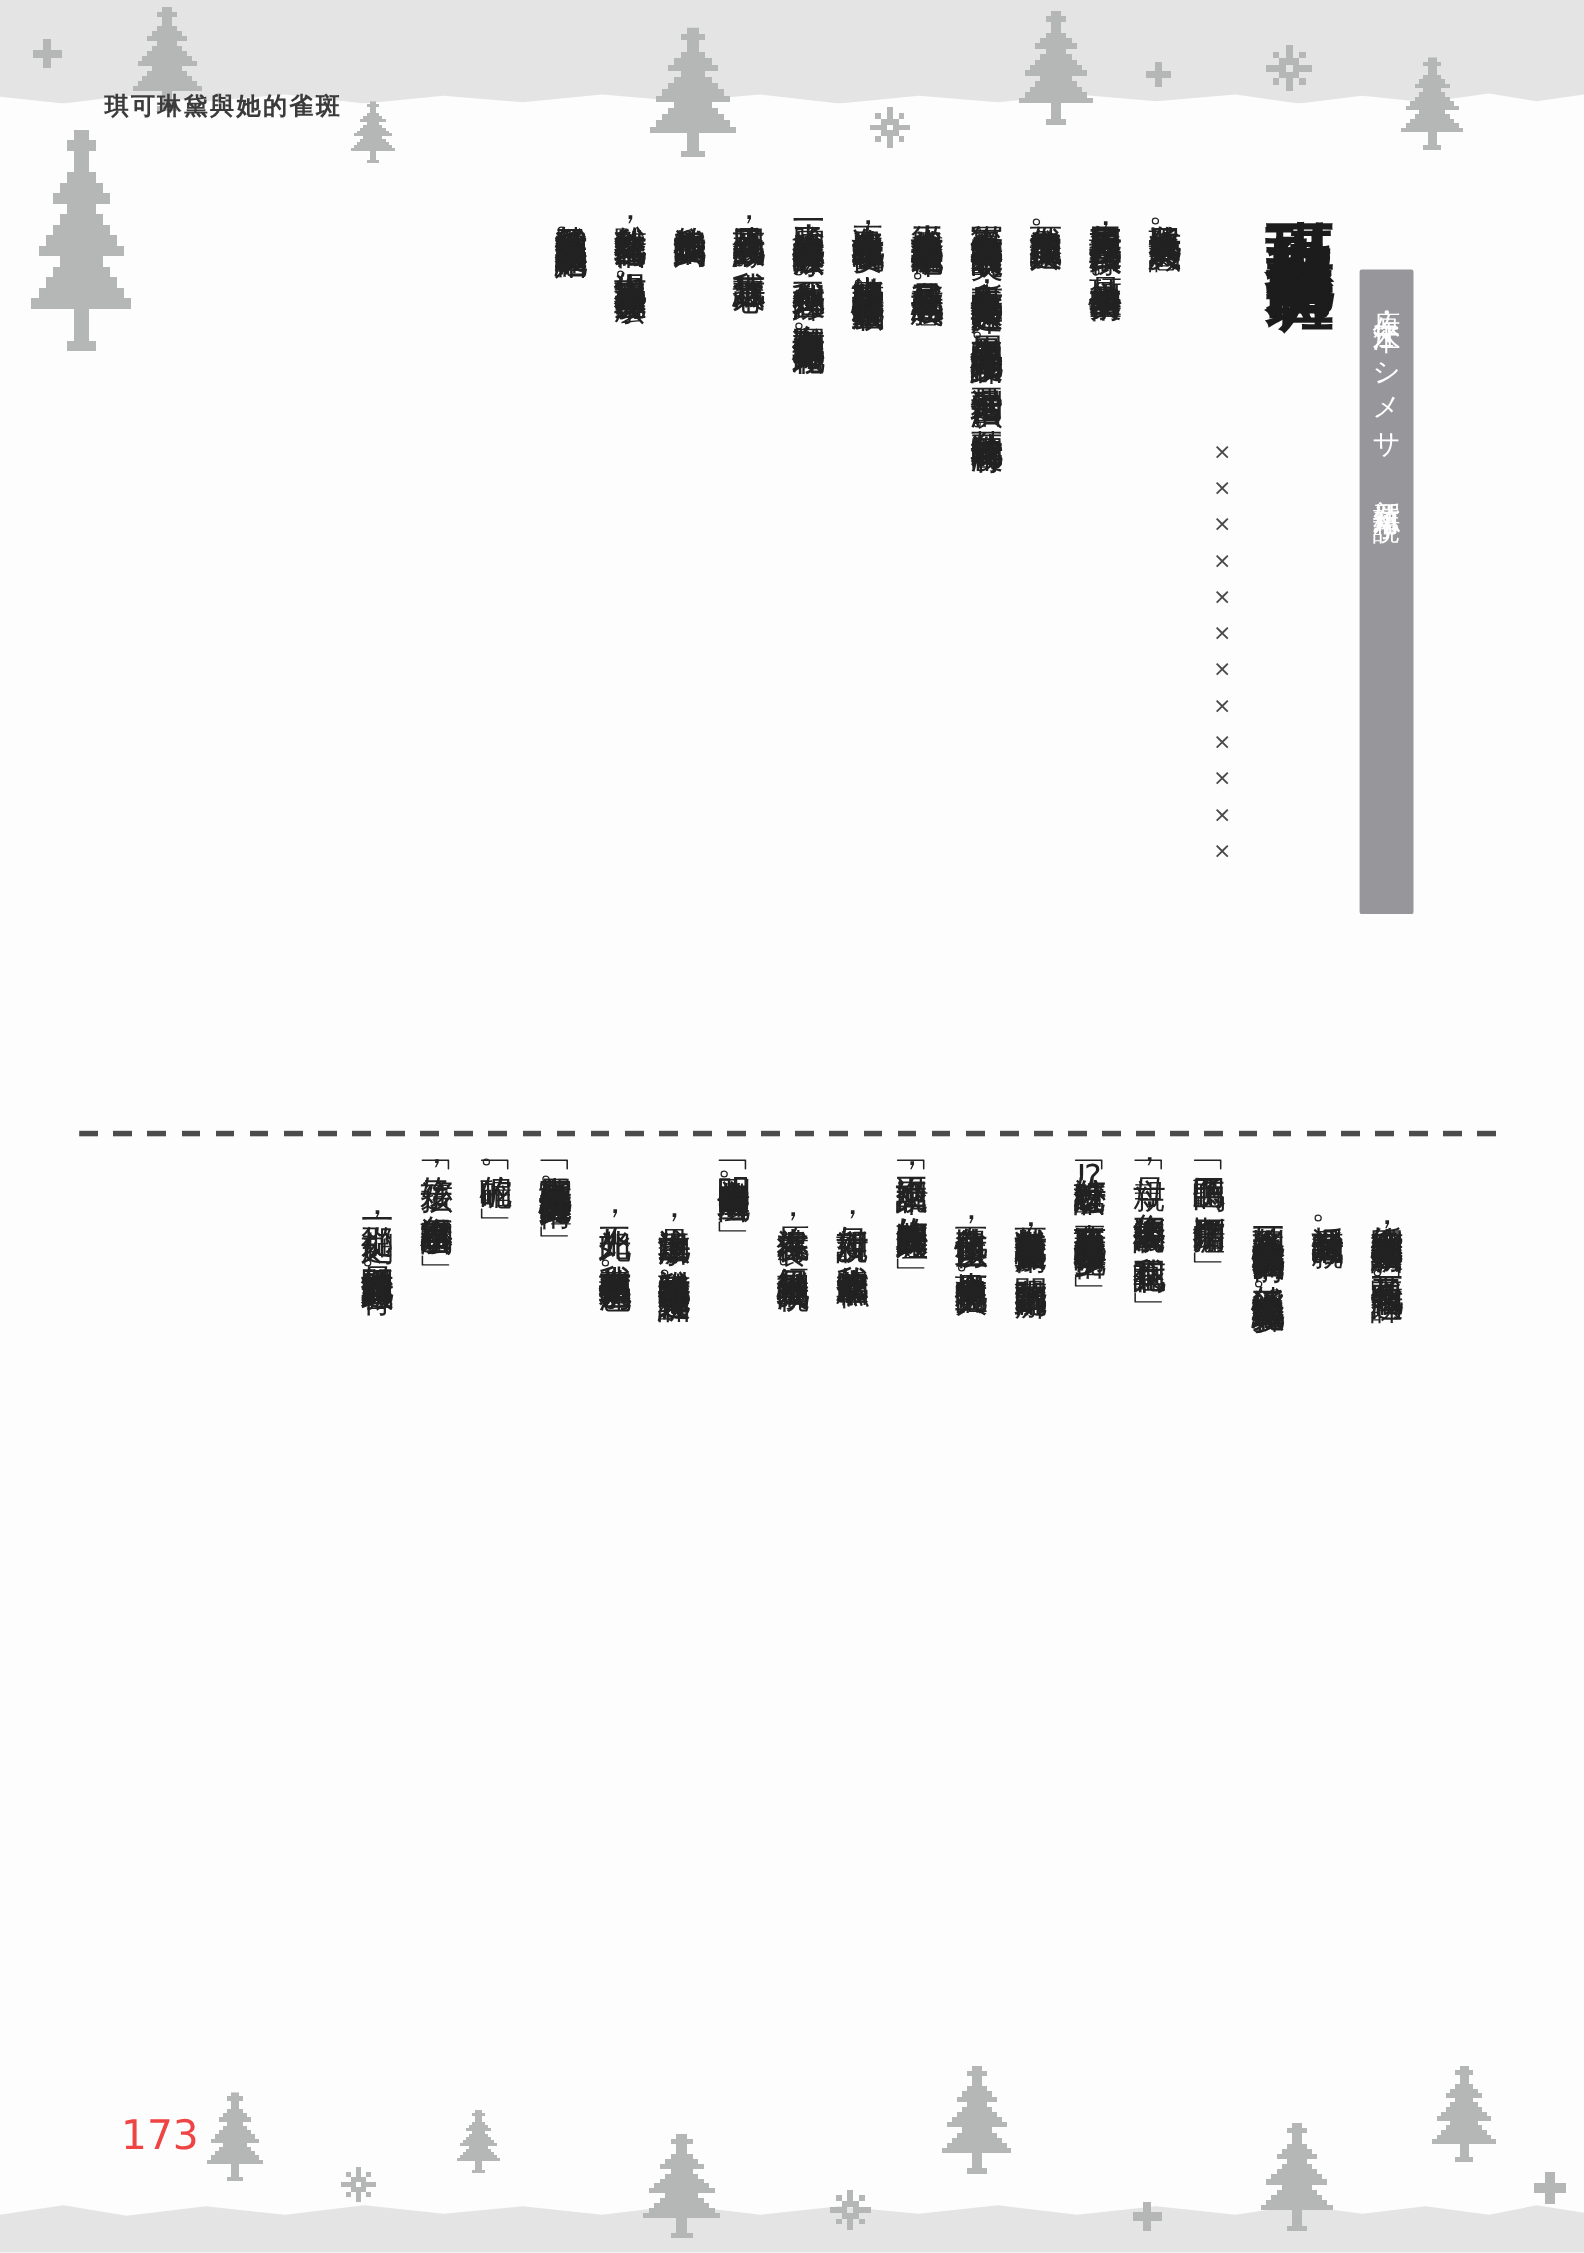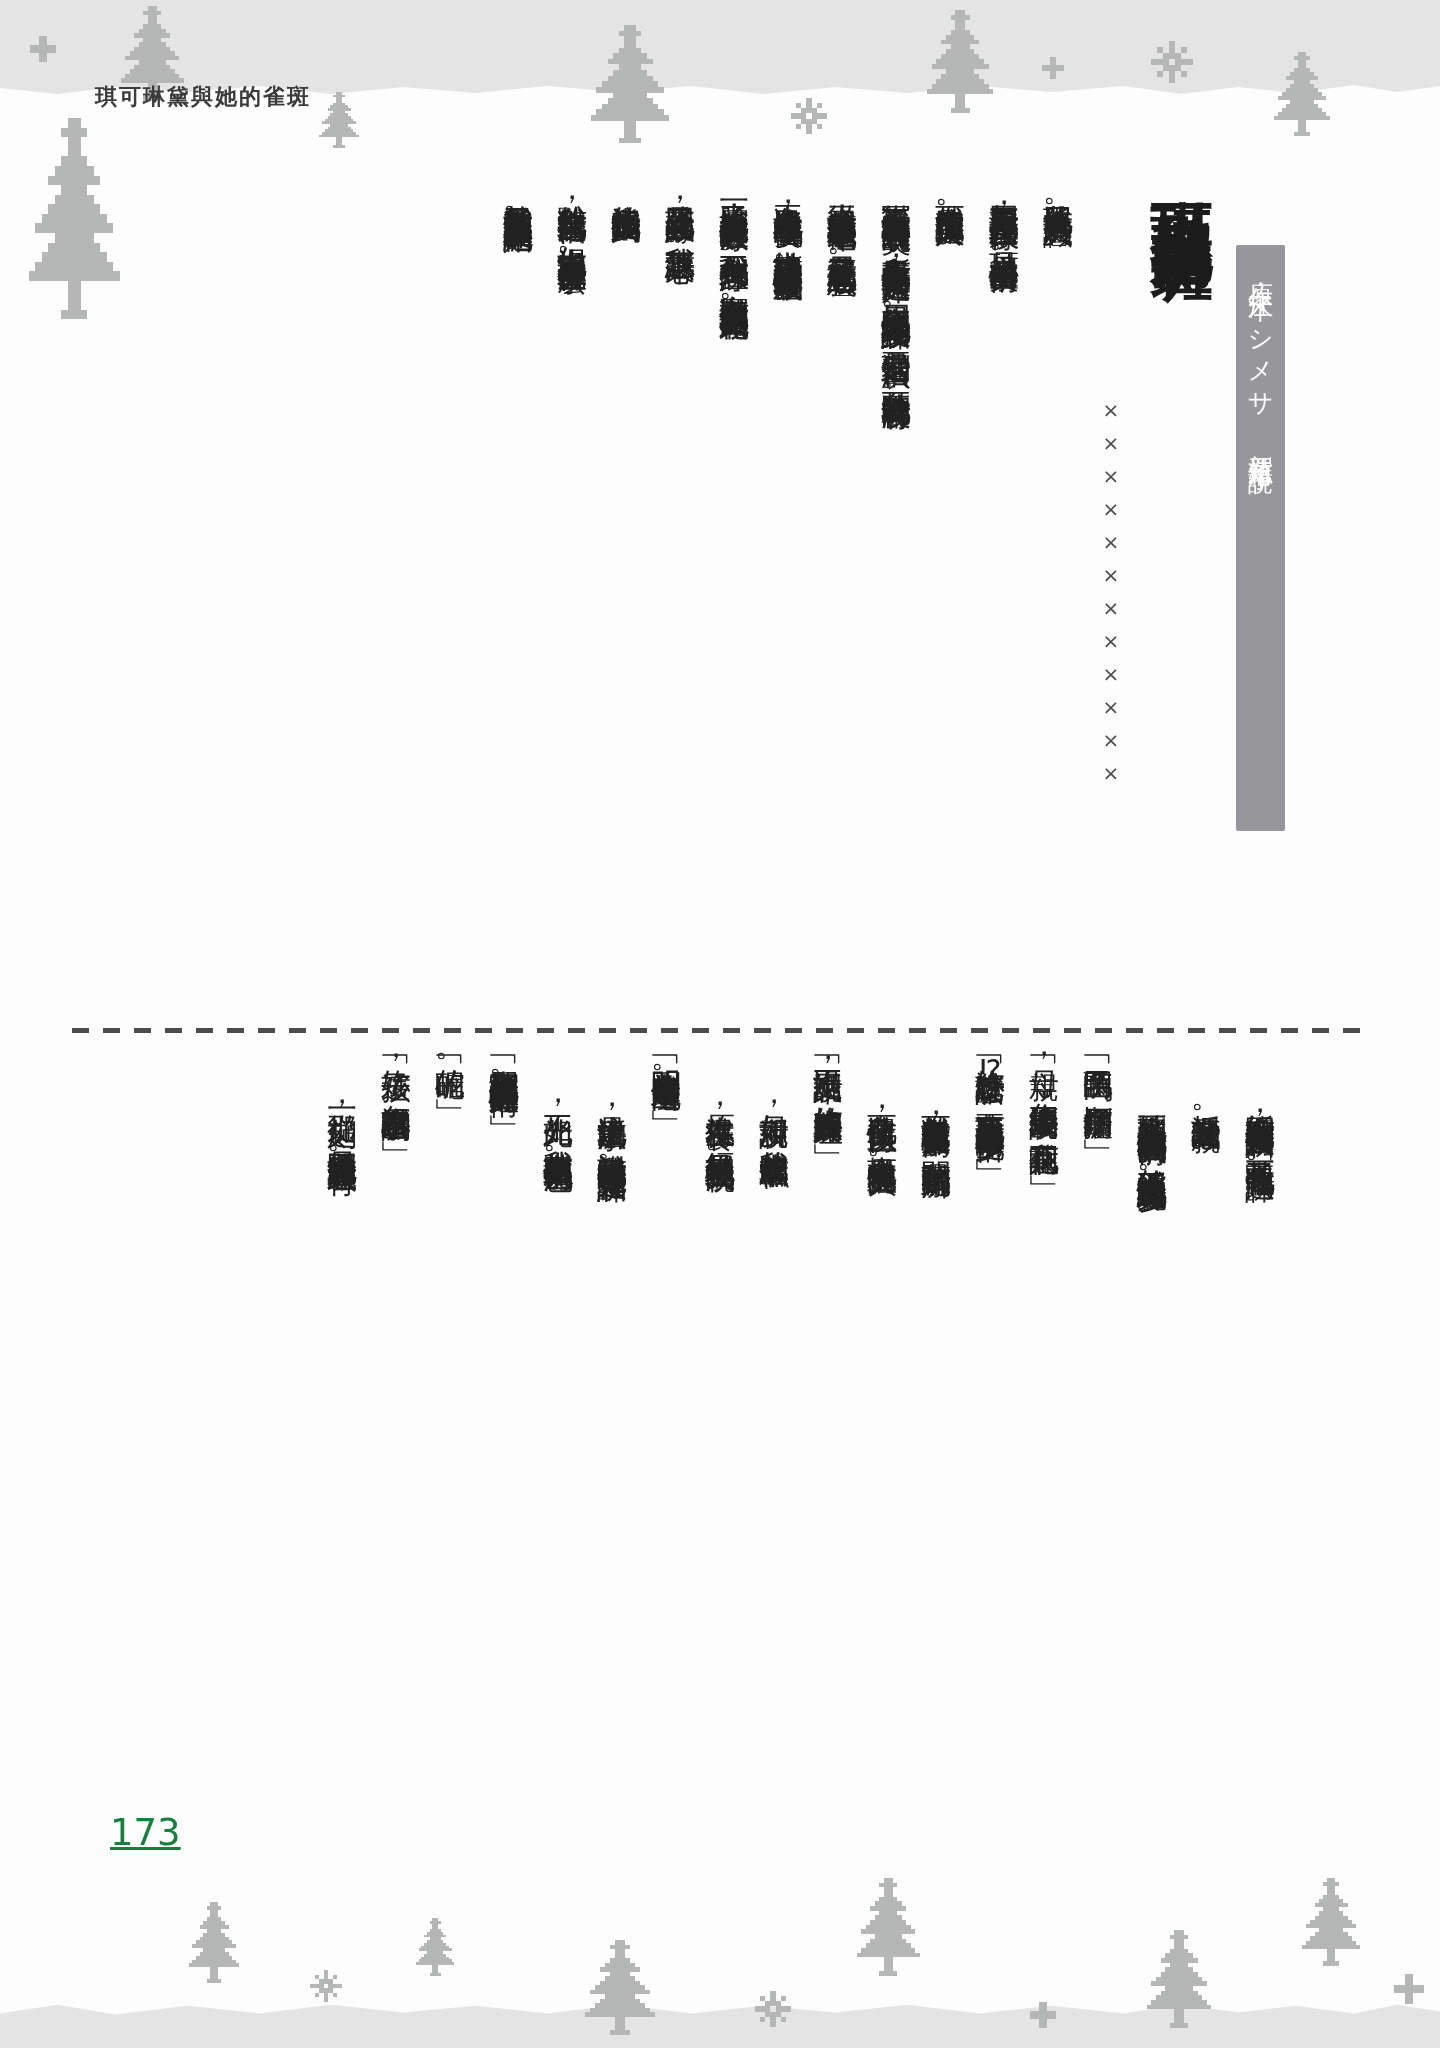--- a/index.html
+++ b/index.html
@@ -43,21 +43,21 @@
   .story p.narrative{text-indent:31px;}
   .story p.dialogue{text-indent:-15px;}
   #story-upper{top:150px;right:355px;height:860px;}
   #story-lower{top:1060px;right:153px;height:860px;}
 
   
   #section-divider{position:absolute;top:1028px;left:72px;width:1296px;height:5px;z-index:3;
     background:repeating-linear-gradient(90deg,#4c4c4c 0 17px,transparent 17px 31px);}
 
   
-  #page-number{position:absolute;top:1811px;left:110px;font-size:37px;color:#15803d;z-index:3;text-decoration:underline;}
+  #page-number{position:absolute;top:1920px;left:110px;font-size:37px;color:#ef4444;z-index:3;}
 </style>
 </head>
 <body>
 
 <svg width="0" height="0" style="position:absolute" aria-hidden="true">
   <defs>
     <symbol id="px-tree" viewBox="0 0 16 24" preserveAspectRatio="none">
       <g shape-rendering="crispEdges">
         <rect x="7" y="0" width="2" height="3"></rect>
           <rect x="6" y="1" width="4" height="1"></rect>

